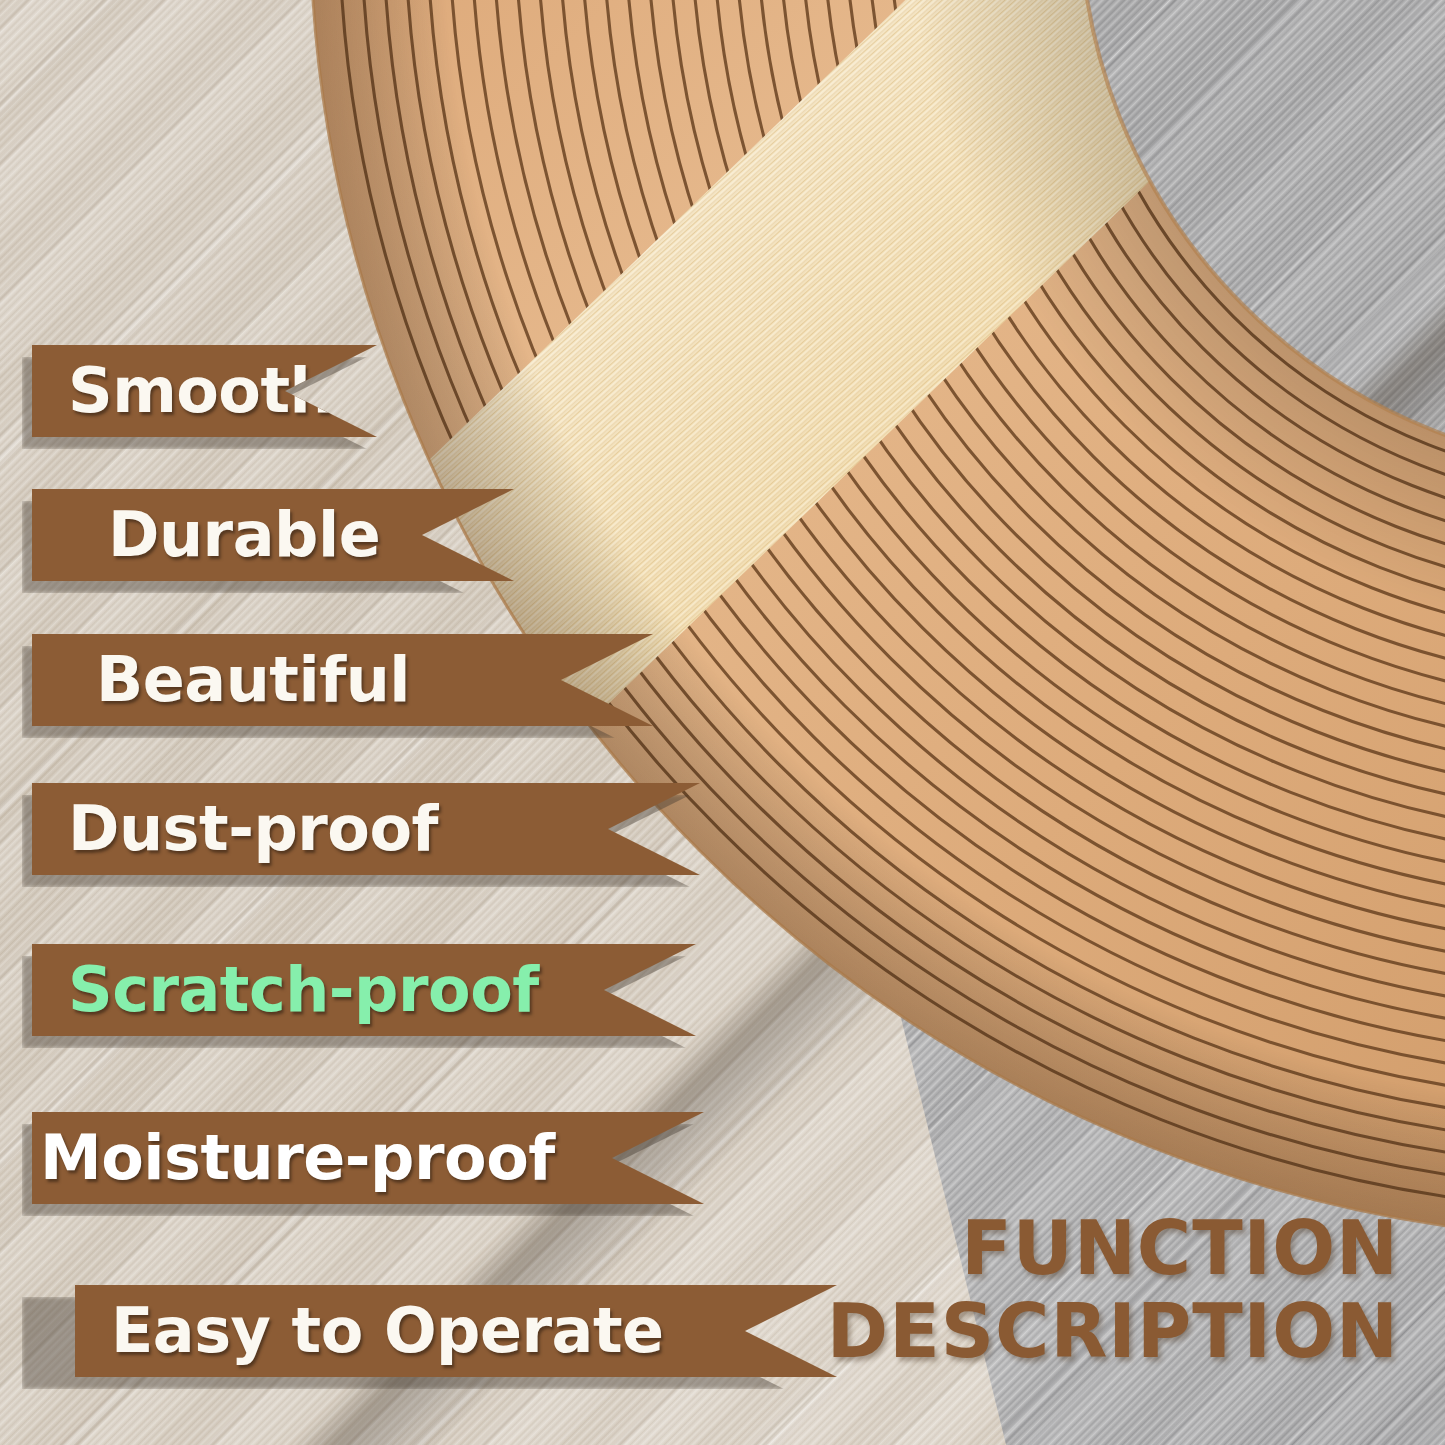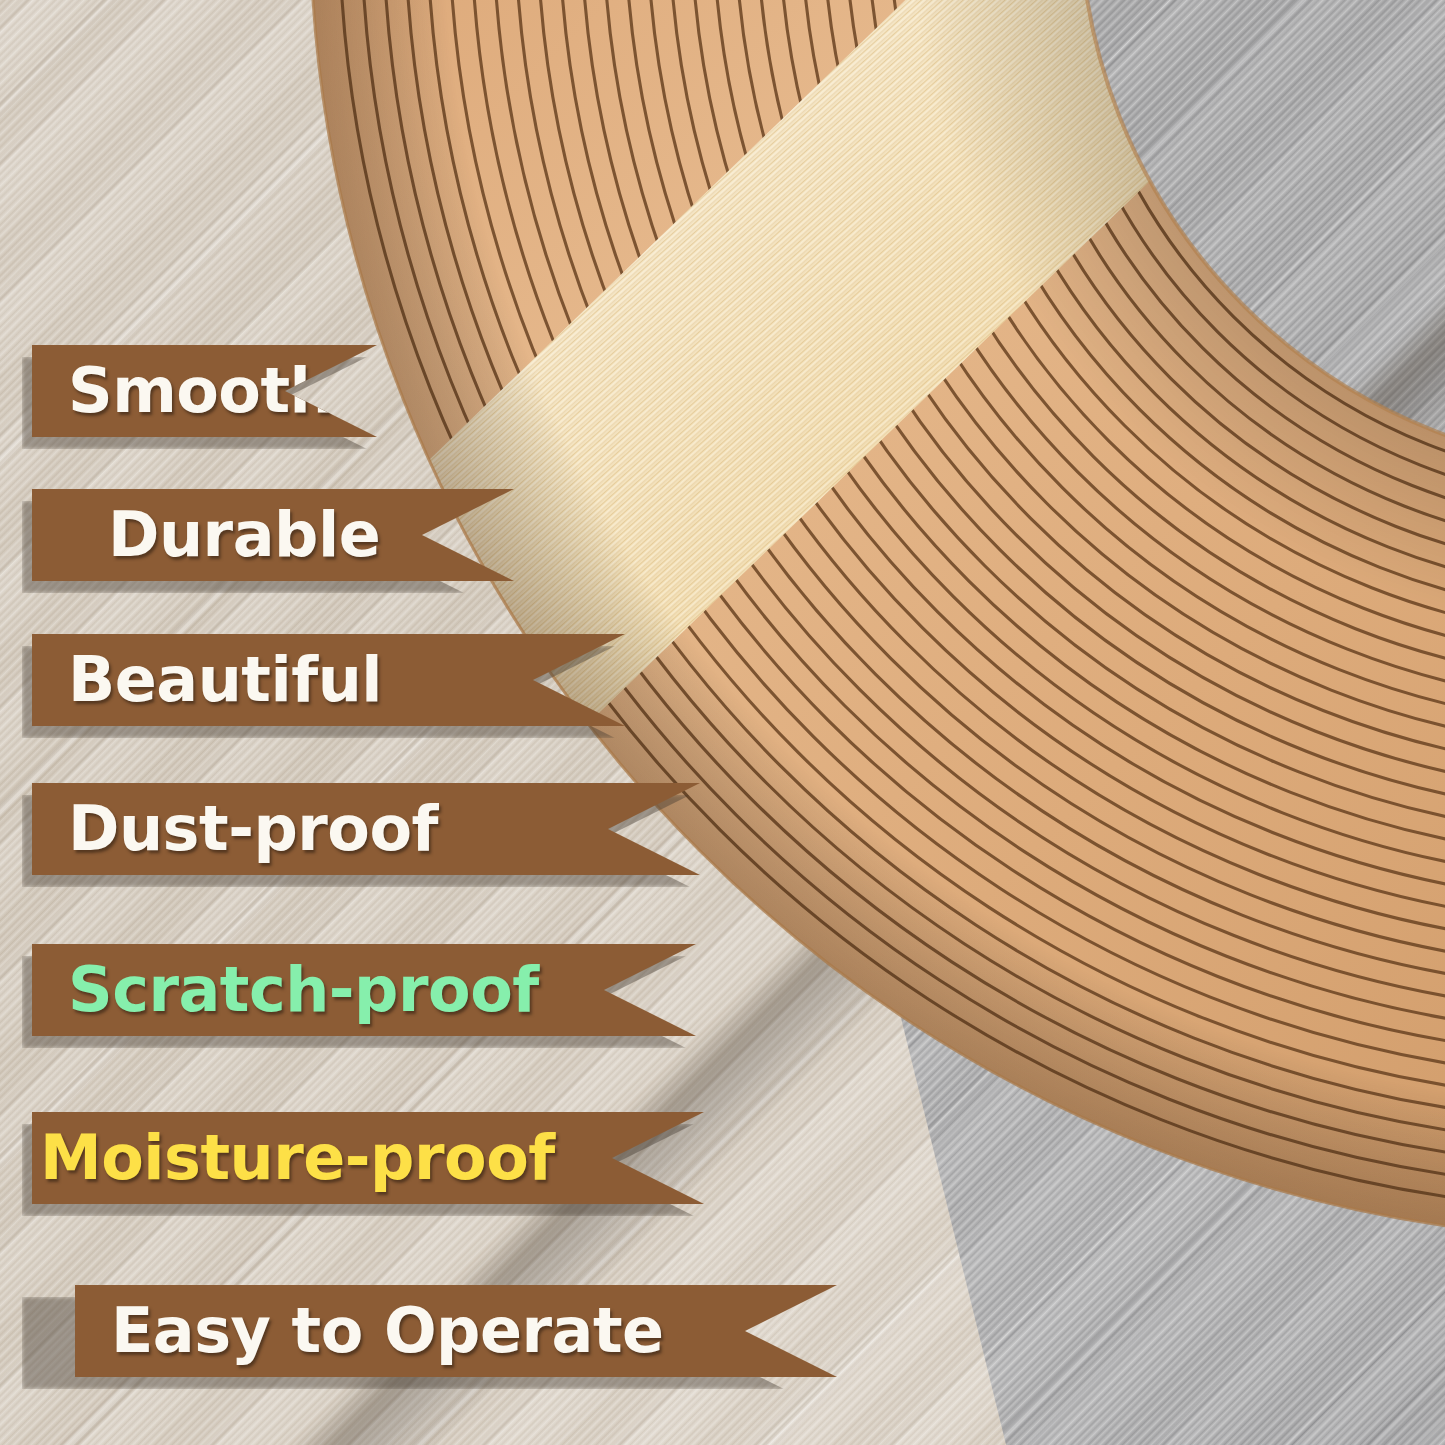--- a/index.html
+++ b/index.html
@@ -317,35 +317,39 @@
   <div id="banners">
       <div class="banner-shadow" style="left: 22px; top: 357px; width: 345px;"></div>
       <div class="banner" style="left: 32px; top: 345px; width: 345px; background: rgb(140, 92, 53);">
         <span class="banner-label" style="color: rgb(251, 248, 241);">Smooth</span>
       </div>
       <div class="banner-shadow" style="left: 22px; top: 501px; width: 442px;"></div>
       <div class="banner" style="left: 32px; top: 489px; width: 442px; background: rgb(140, 92, 53); padding-left: 40px;">
         <span class="banner-label" style="color: rgb(251, 248, 241);">Durable</span>
       </div>
       <div class="banner-shadow" style="left: 22px; top: 646px; width: 593px;"></div>
-      <div class="banner" style="left: 32px; top: 634px; width: 593px; background: rgb(140, 92, 53);">
+      <div class="banner" style="left: 32px; top: 634px; width: 593px; background: rgb(140, 92, 53); padding-left: 28px;">
         <span class="banner-label" style="color: rgb(251, 248, 241);">Beautiful</span>
       </div>
       <div class="banner-shadow" style="left: 22px; top: 795px; width: 668px;"></div>
       <div class="banner" style="left: 32px; top: 783px; width: 668px; background: rgb(140, 92, 53);">
         <span class="banner-label" style="color: rgb(251, 248, 241);">Dust-proof</span>
       </div>
       <div class="banner-shadow" style="left: 22px; top: 956px; width: 664px;"></div>
       <div class="banner" style="left: 32px; top: 944px; width: 664px; background: rgb(140, 92, 53);">
         <span class="banner-label" style="color: #86efac;">Scratch-proof</span>
       </div>
       <div class="banner-shadow" style="left: 22px; top: 1124px; width: 672px;"></div>
       <div class="banner" style="left: 32px; top: 1112px; width: 672px; background: rgb(140, 92, 53);">
-        <span class="banner-label" style="color: #fde047; padding-left: 8px;">Moisture-proof</span>
+        <span class="banner-label" style="color: #ffffff; padding-left: 8px;">Moisture-proof</span>
       </div>
       <div class="banner-shadow" style="left: 22px; top: 1297px; width: 762px;"></div>
       <div class="banner" style="left: 32px; top: 1285px; width: 762px; background: rgb(140, 92, 53); margin-left: 43px;">
         <span class="banner-label" style="color: rgb(251, 248, 241);">Easy to Operate</span>
       </div>
     </div>
 
+  <div id="function-heading">
+    <span class="fh-line">FUNCTION</span>
+    <span class="fh-line">DESCRIPTION</span>
+  </div>
 
 </div>
 
 </body></html>

